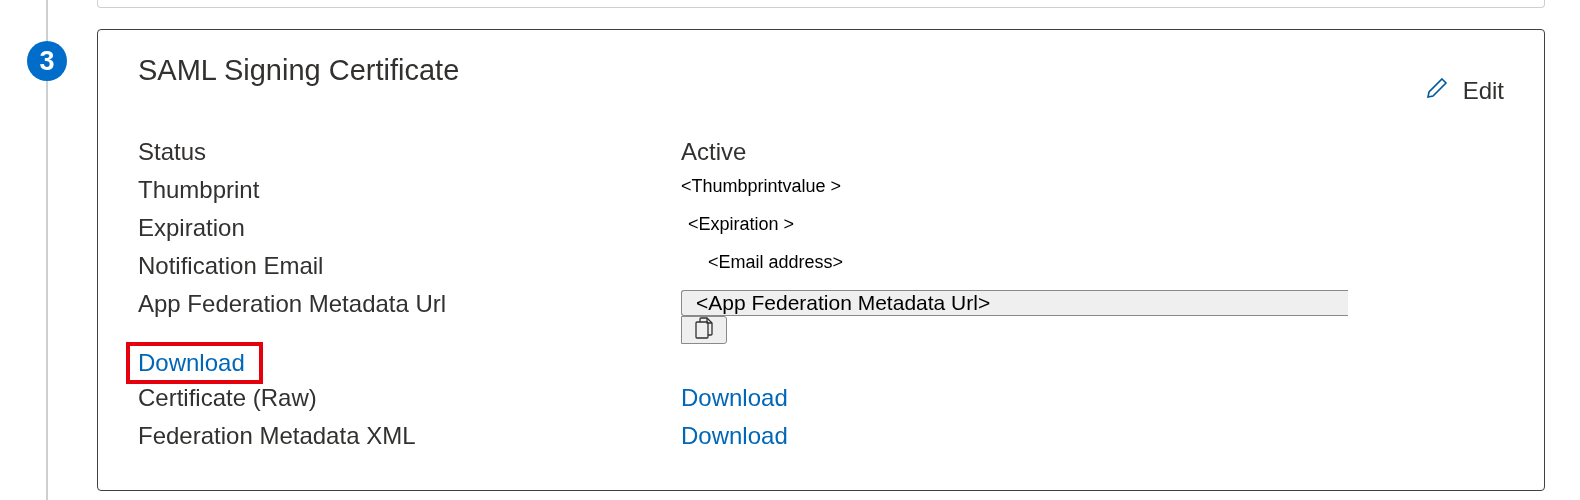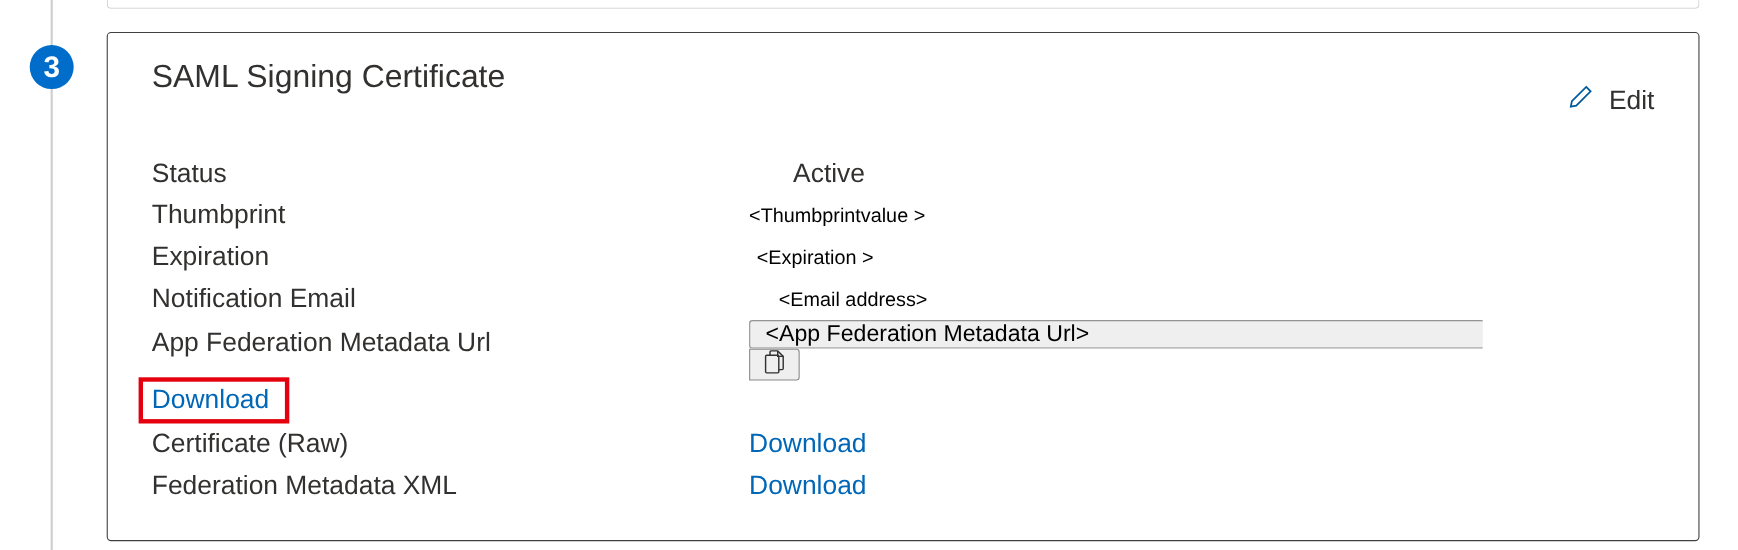--- a/index.html
+++ b/index.html
@@ -71,33 +71,31 @@
       font-size: 24px;
       color: #323130;
       margin-top: 22px;
     }
     .edit-btn svg { width: 24px; height: 24px; }
     .rows {
       margin-top: 32px;
     }
     .row {
       display: flex;
-      align-items: center;
       min-height: 38px;
     }
     .label {
       width: 543px;
       flex-shrink: 0;
       font-size: 24px;
       color: #323130;
     }
     .value-plain {
       font-size: 24px;
       color: #323130;
-      margin-left: 40px;
     }
     .value-placeholder {
       font-size: 18px;
       color: #000000;
     }
     .value-placeholder.indent1 { padding-left: 7px; }
     .value-placeholder.indent2 { padding-left: 27px; }
     .input-group {
       display: flex;
       align-items: stretch;

